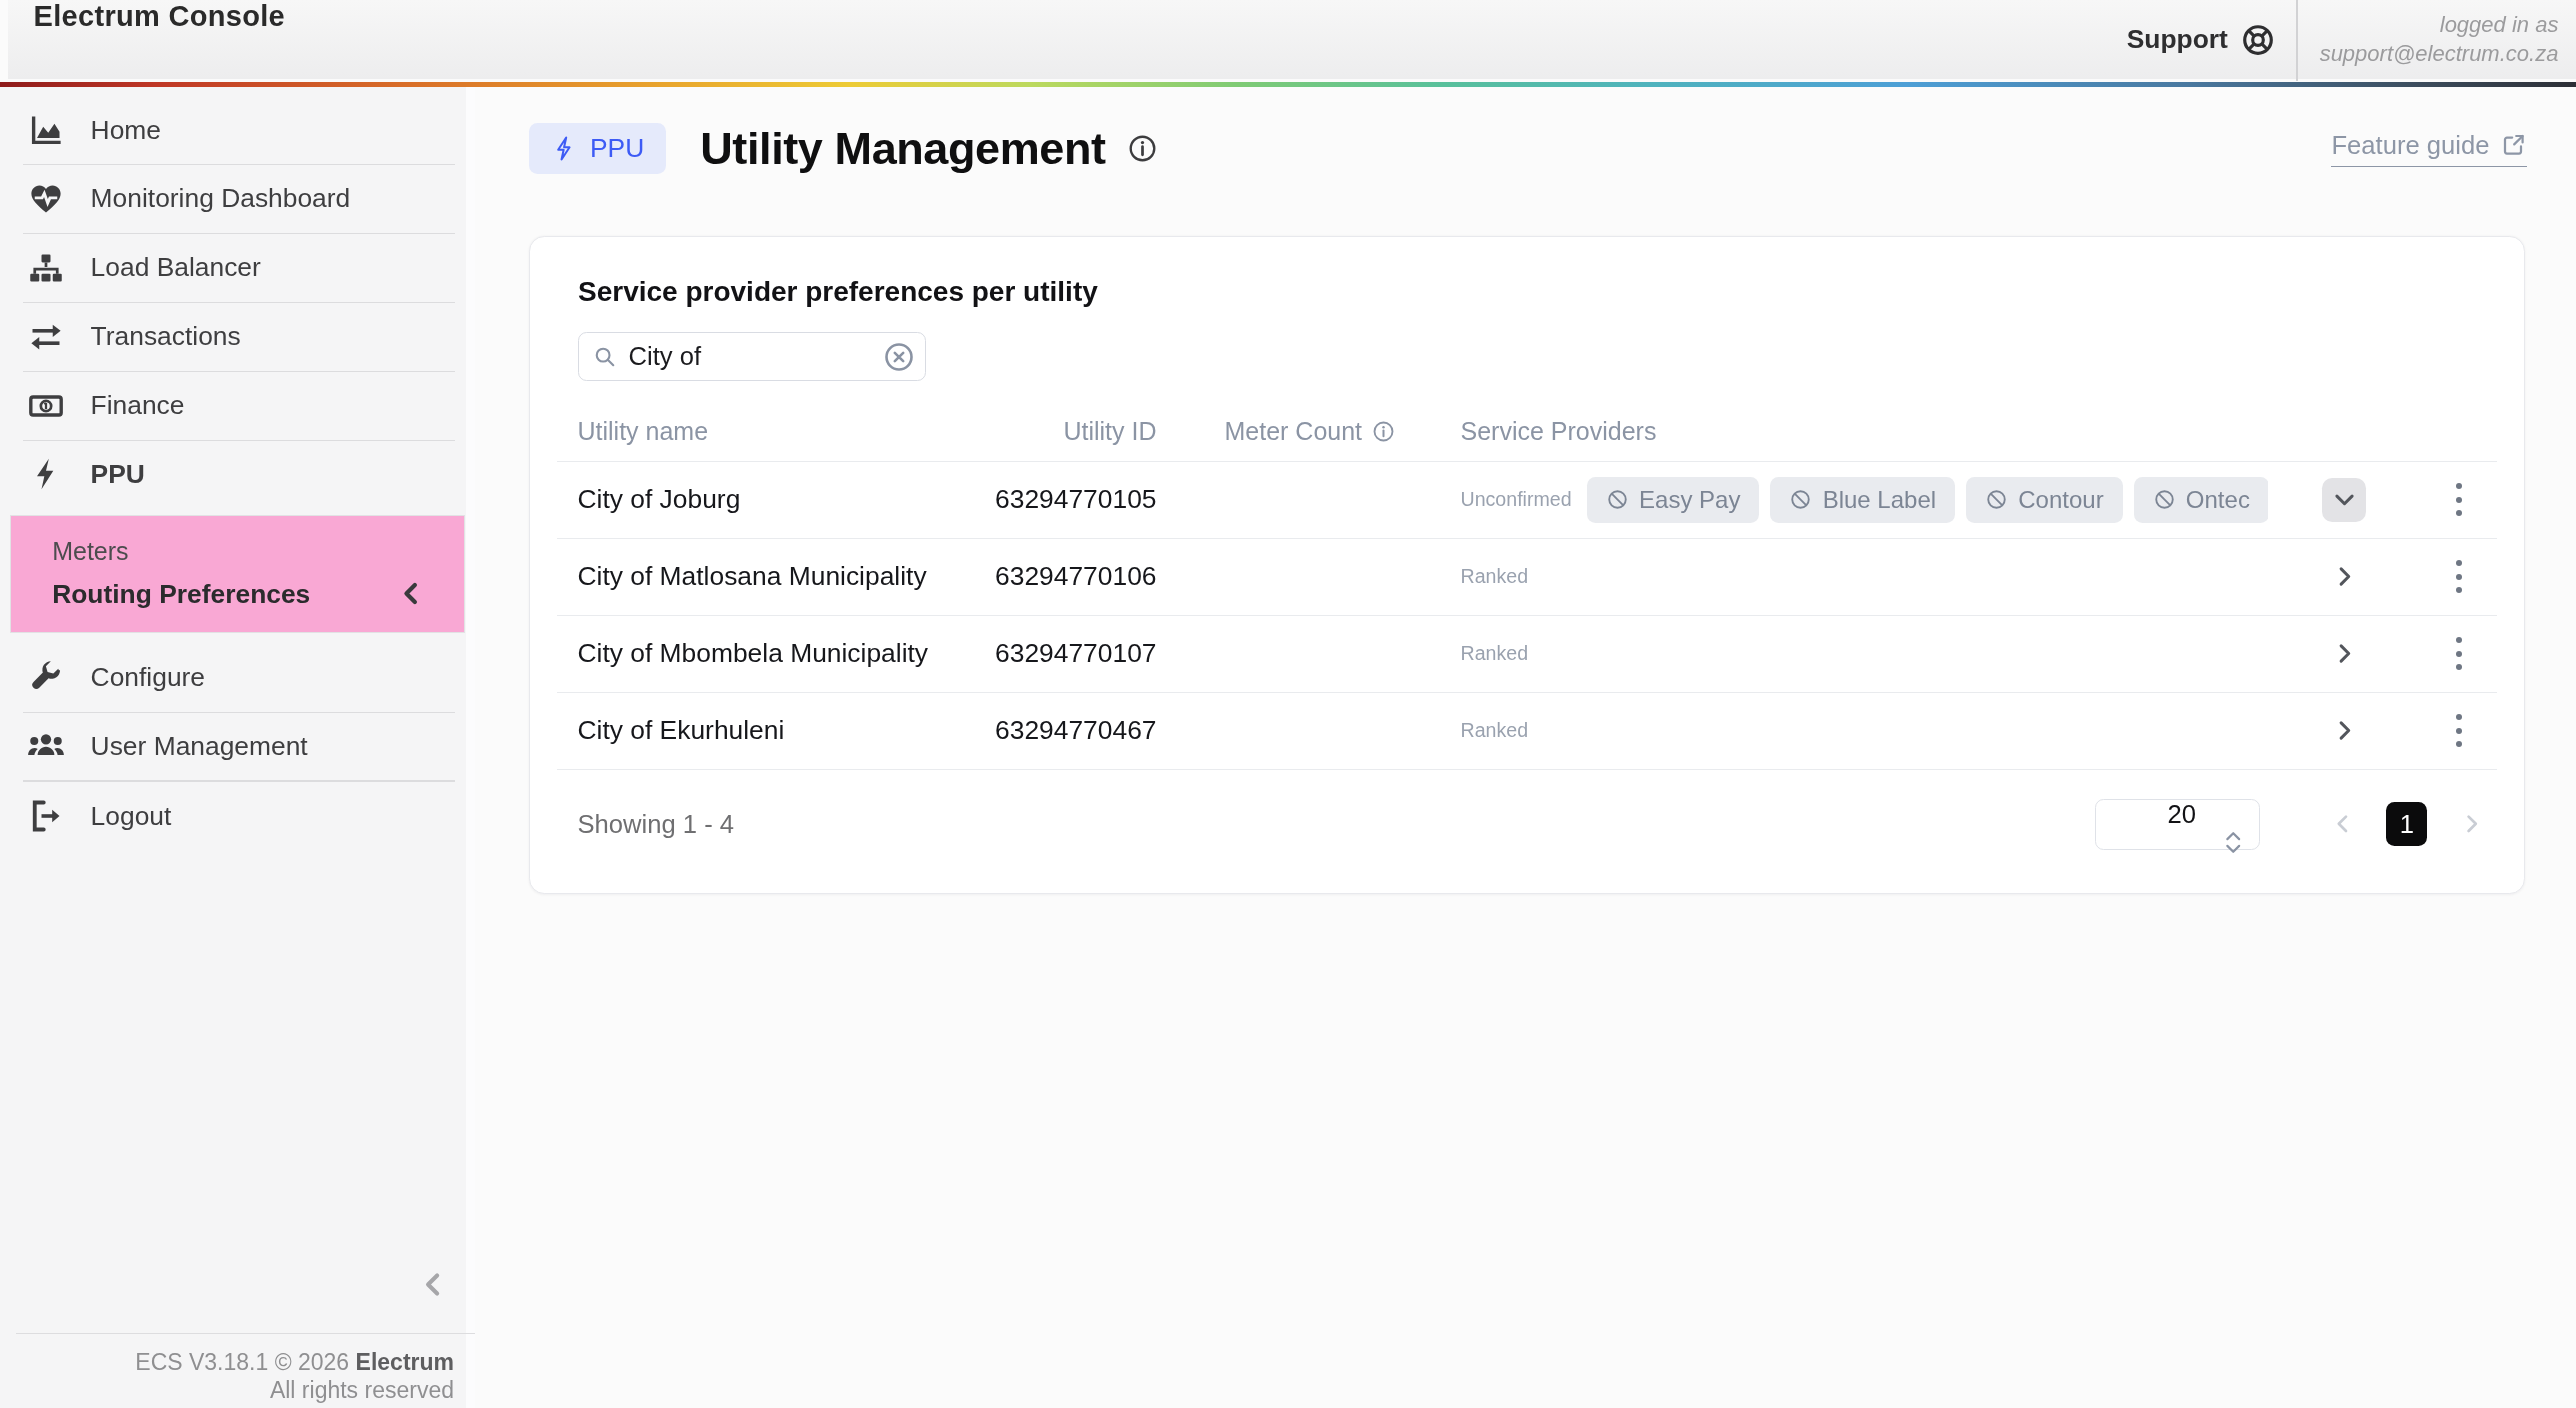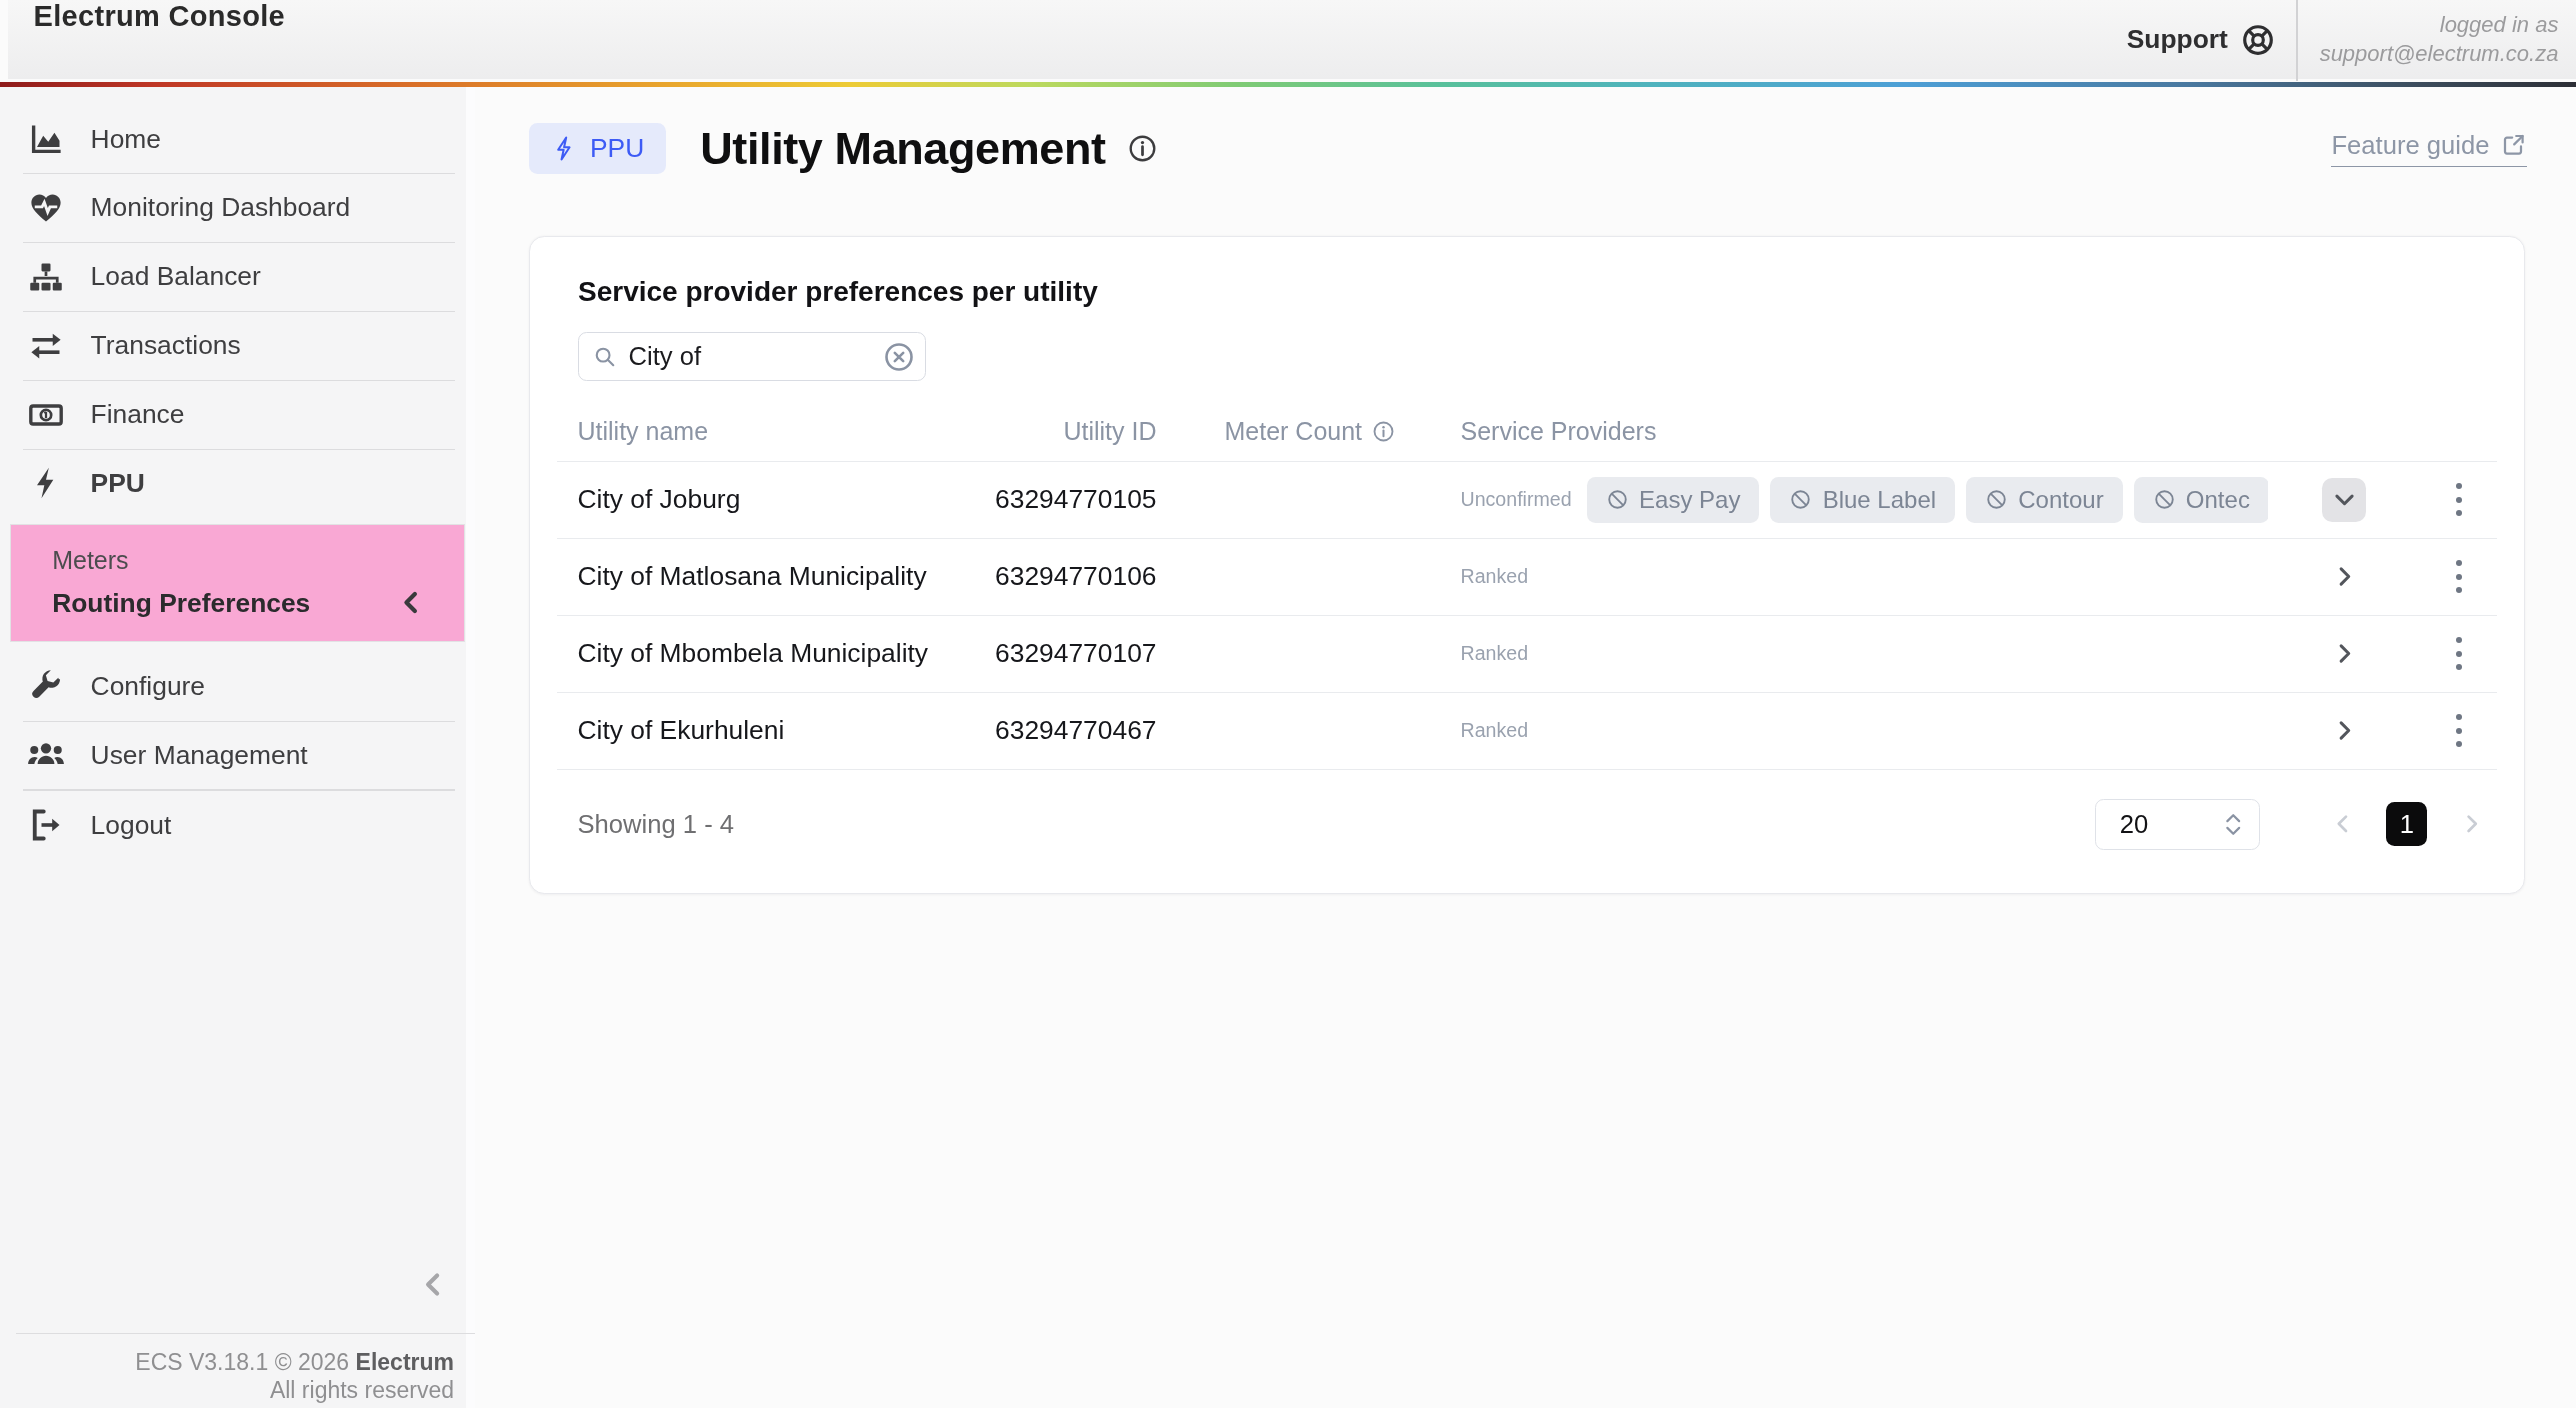--- a/index.html
+++ b/index.html
@@ -30,21 +30,21 @@
     position:absolute; top:82px; left:0; width:2576px; height:5.1px; z-index:6;
     background:linear-gradient(90deg,
       #8e1b1b 0%, #bf3726 6%, #d96f28 16%, #e9a62d 26%, #edcb35 33%,
       #bcd95e 40%, #7fcb74 48%, #58c09b 56%, #4fb3bd 64%, #4d9fd6 74%,
       #49789f 85%, #3c4c5c 94%, #2d2f36 100%);
   }
 
   
   .sidebar { position:absolute; top:87px; left:0; width:475px; height:1321px; background:#f5f5f6; }
   .sidebar-strip { position:absolute; right:0; top:0; width:9.4px; height:100%; background:#fcfcfd; }
-  .nav { padding-top:18px; }
+  .nav { padding-top:9px; }
   .nav-item { display:flex; align-items:center; height:68px; padding-left:25.6px; gap:24px; color:#3e3e40; font-size:26.4px; cursor:pointer; }
   .nav-item .nicon { width:41px; display:flex; justify-content:center; color:#3e3e40; flex:0 0 41px; }
   .nav-item.bold { font-weight:bold; }
   .nav-divider { height:0.9px; background:#dcdcde; border:none; margin:0 20.5px 0 23px; }
 
   .submenu {
     margin:6.8px 10.2px 10.2px 10.2px; background:#f9a8d4; border:0.9px solid #e2e2e4;
     padding:20.5px 0 22px 41px; position:relative;
   }
   .submenu-item { font-size:25px; color:#4c4c4e; cursor:pointer; }
@@ -110,21 +110,21 @@
   .expand-btn.open { background:#e3e3e6; }
   .c-kebab { display:flex; justify-content:center; }
   .kebab { display:flex; flex-direction:column; gap:7.7px; padding:6.8px; cursor:pointer; }
   .kebab i { width:6px; height:6px; border-radius:50%; background:#6e7683; }
 
   .card-footer { display:flex; align-items:center; margin:0 27px; padding-left:20.5px; height:109px; }
   .showing { color:#6f6f71; font-size:25.6px; }
   .pager { margin-left:auto; display:flex; align-items:center; padding-right:12px; }
   .page-size {
     width:165px; height:51px; border:1.7px solid #dfe2e8; border-radius:8.5px; background:#fff;
-    display:flex; align-items:center; padding:0 15.3px 0 24px; font-size:25.6px; color:#121215; cursor:pointer;
+    display:flex; align-items:center; padding:0 15.3px 0 24px; font-size:25.6px; color:#121215; cursor:pointer;flex-direction:column;
   }
   .page-size .spinner { margin-left:auto; color:#8a93a3; }
   .pg-prev { margin-left:70px; color:#c9cdd4; cursor:default; }
   .pg-current {
     margin-left:31px; width:41px; height:44px; background:#0b0b0c; color:#fff;
     border-radius:8.5px; display:flex; align-items:center; justify-content:center; font-size:25.6px; cursor:pointer;
   }
   .pg-next { margin-left:32px; color:#c9cdd4; cursor:default; }
 </style>
 </head>

